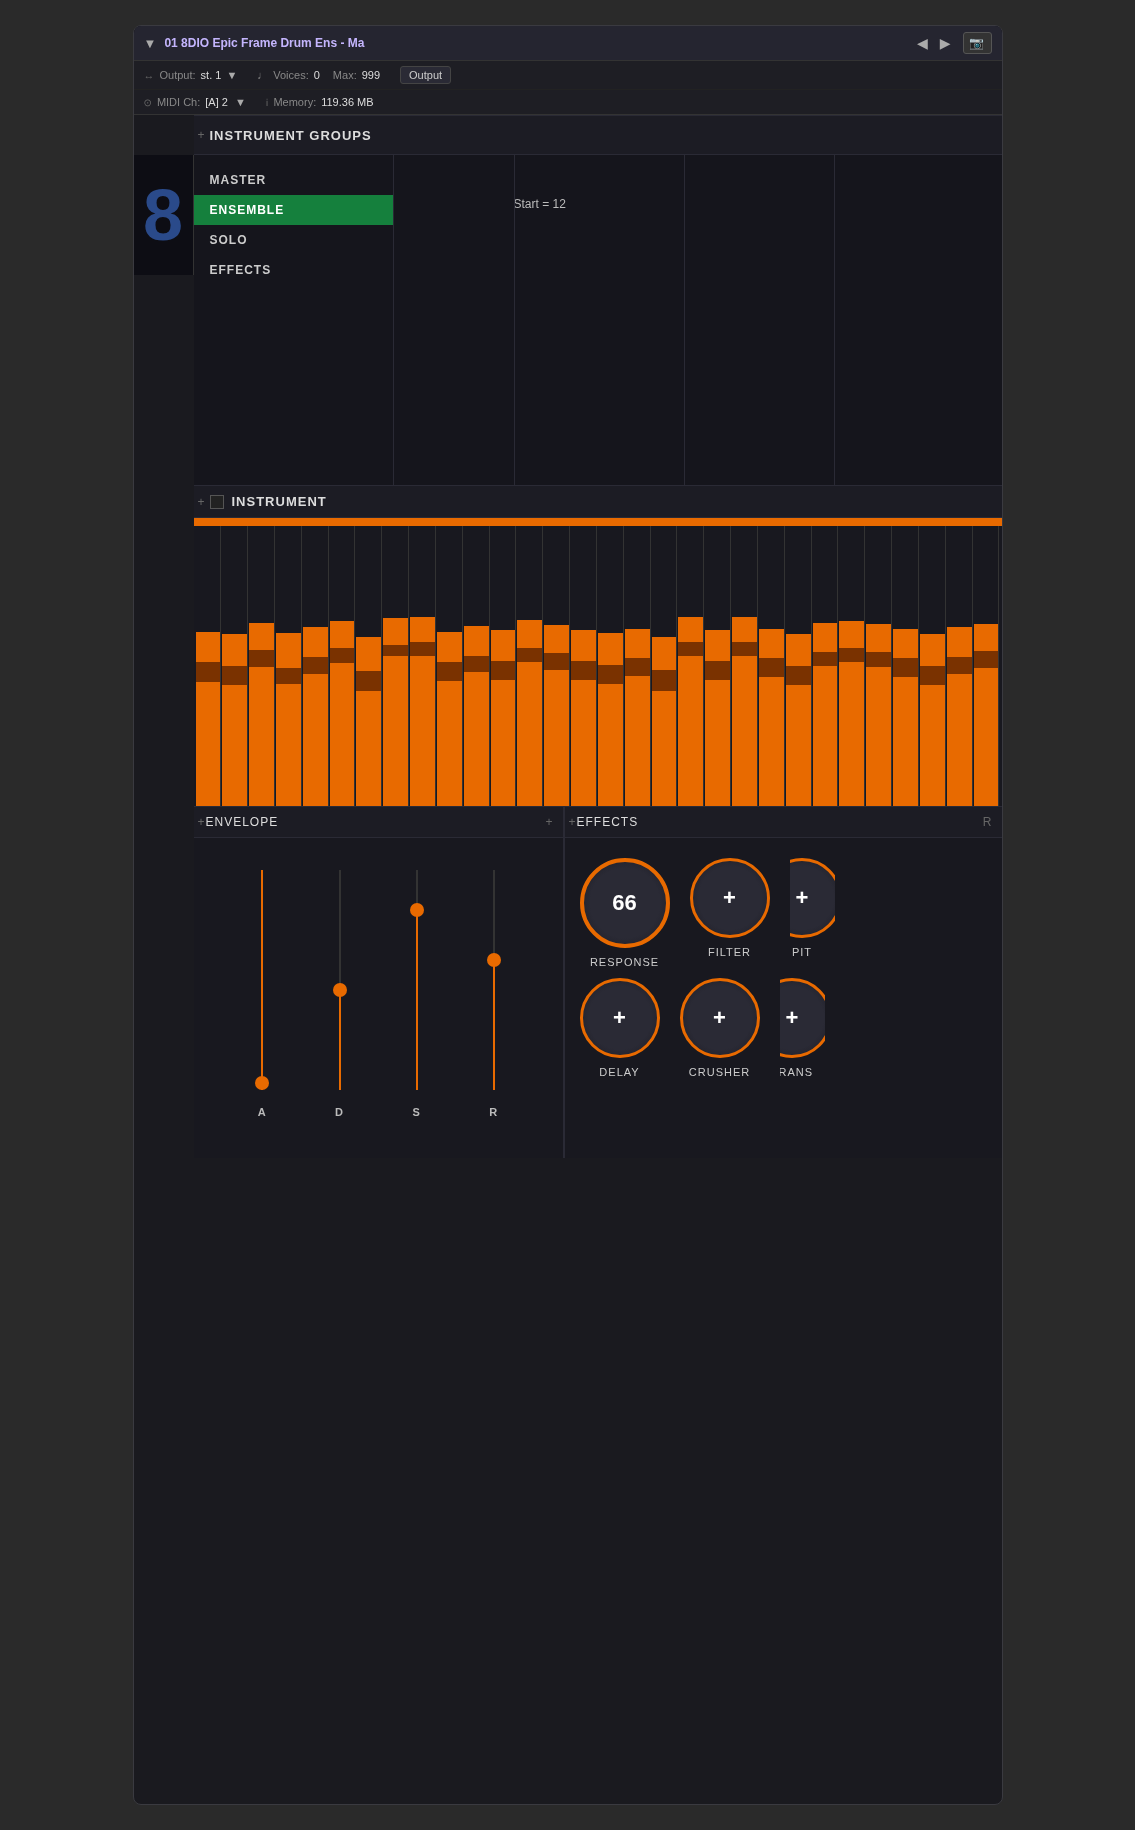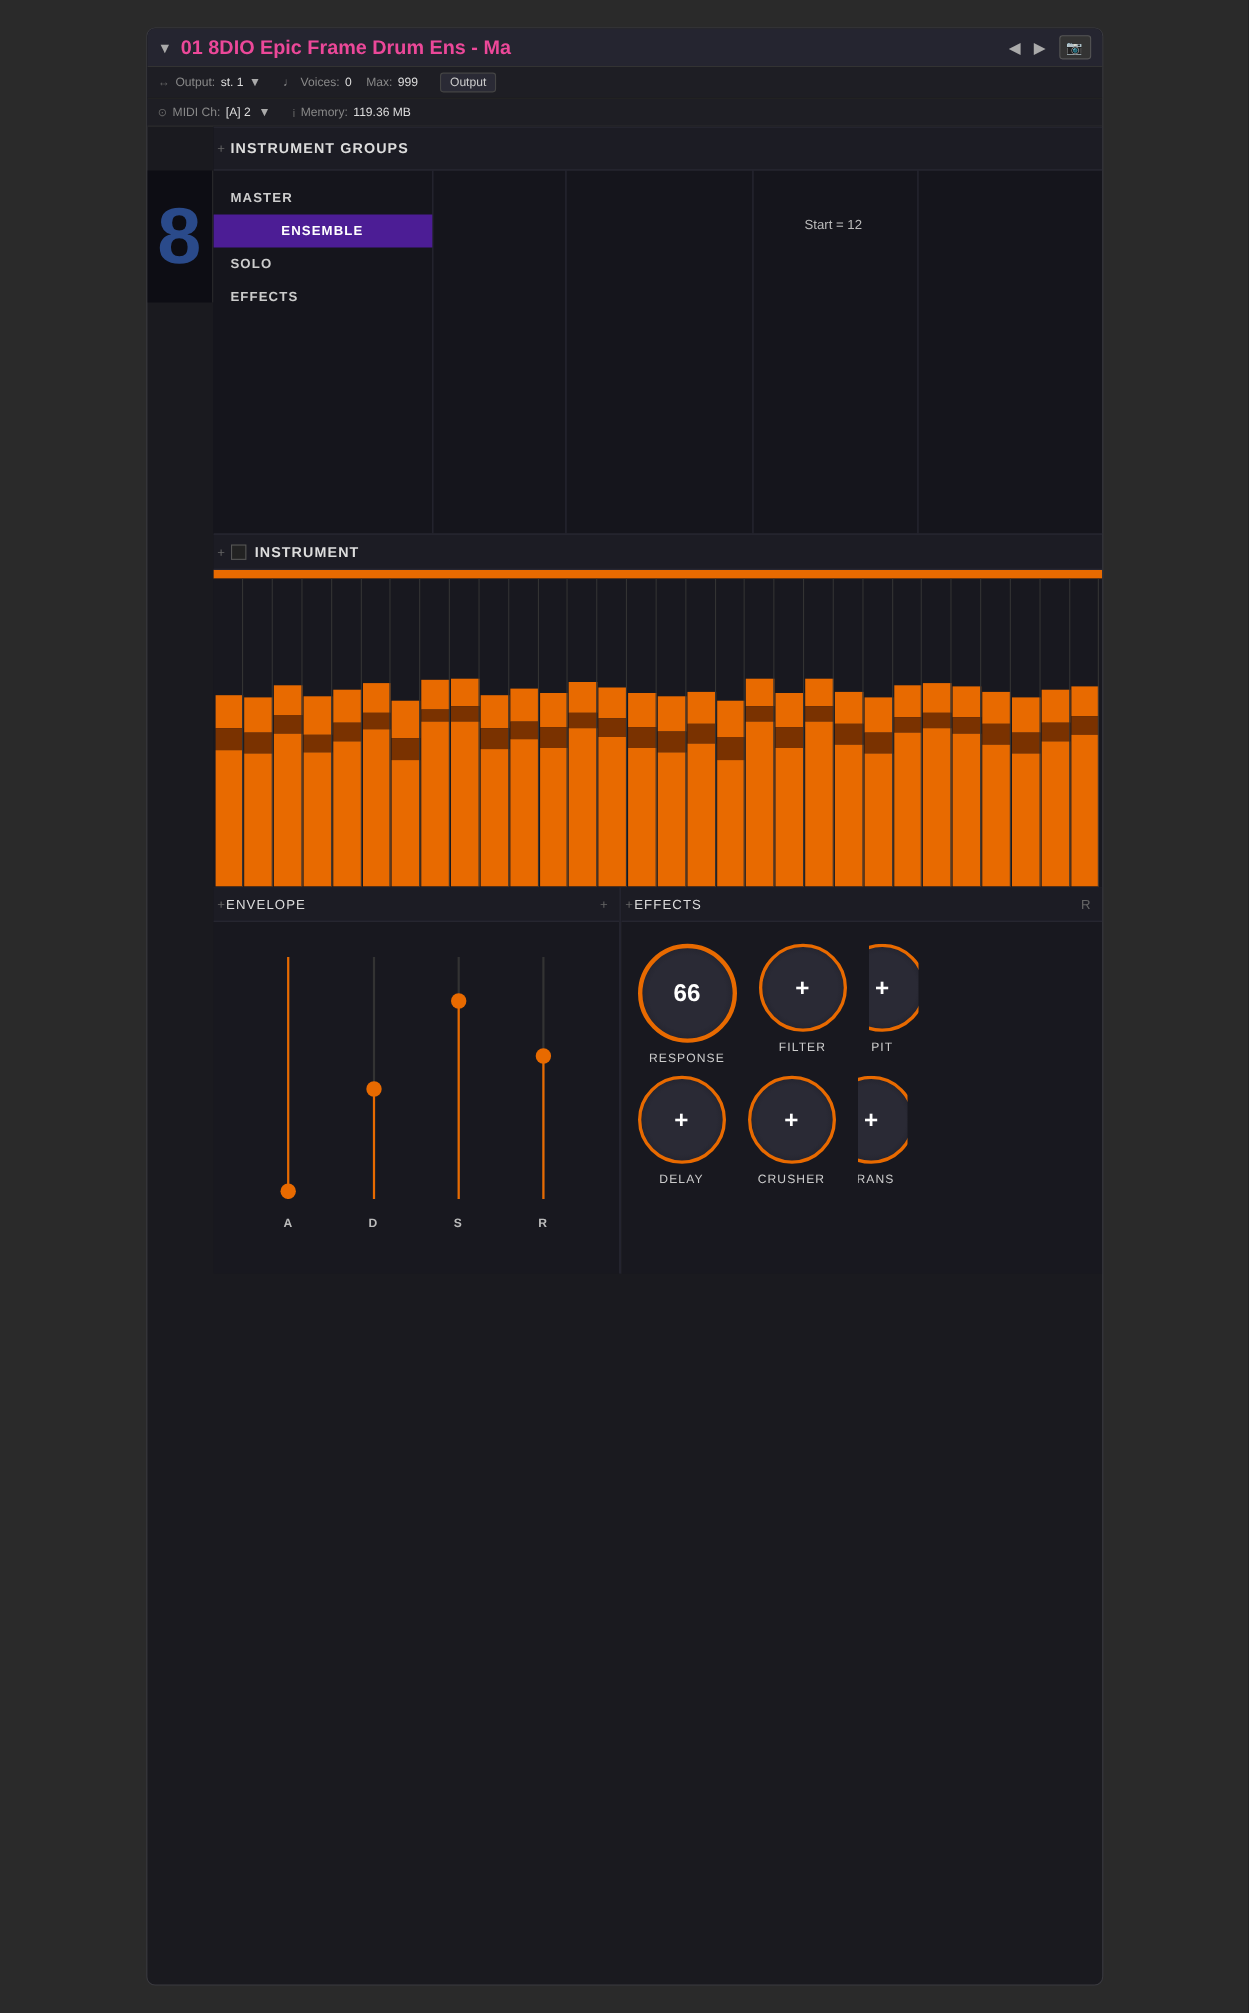--- a/index.html
+++ b/index.html
@@ -31,22 +31,22 @@
     }
     .title-row {
       display: flex;
       align-items: center;
       background: #252530;
       padding: 6px 10px;
       gap: 8px;
       border-bottom: 1px solid #333;
     }
     .title-name {
-      color: #ec4899;
-      font-size: 18px;
+      color: #c4b5fd;
+      font-size: 12px;
       font-weight: bold;
       flex: 1;
     }
     .nav-arrows {
       display: flex; gap: 4px;
     }
     .nav-arrow {
       color: #aaa;
       font-size: 14px;
       cursor: pointer;
@@ -148,34 +148,32 @@
     }
     .ig-item {
       padding: 8px 16px;
       color: #ccc;
       font-size: 12px;
       font-weight: bold;
       letter-spacing: 1px;
       cursor: pointer;
     }
     .ig-item.active {
-      background: #4c1d95;
+      background: #15803d;
       color: #fff;
-      text-align: center;
     }
     .ig-piano-area {
       flex: 1;
       position: relative;
       display: flex;
       flex-direction: column;
       justify-content: flex-start;
       padding-top: 20px;
     }
     .ig-labels {
-      text-align: center;
       color: #bbb;
       font-size: 12px;
       line-height: 1.6;
     }
 
     
     .sequencer-section {
       background: #18181f;
       position: relative;
     }

